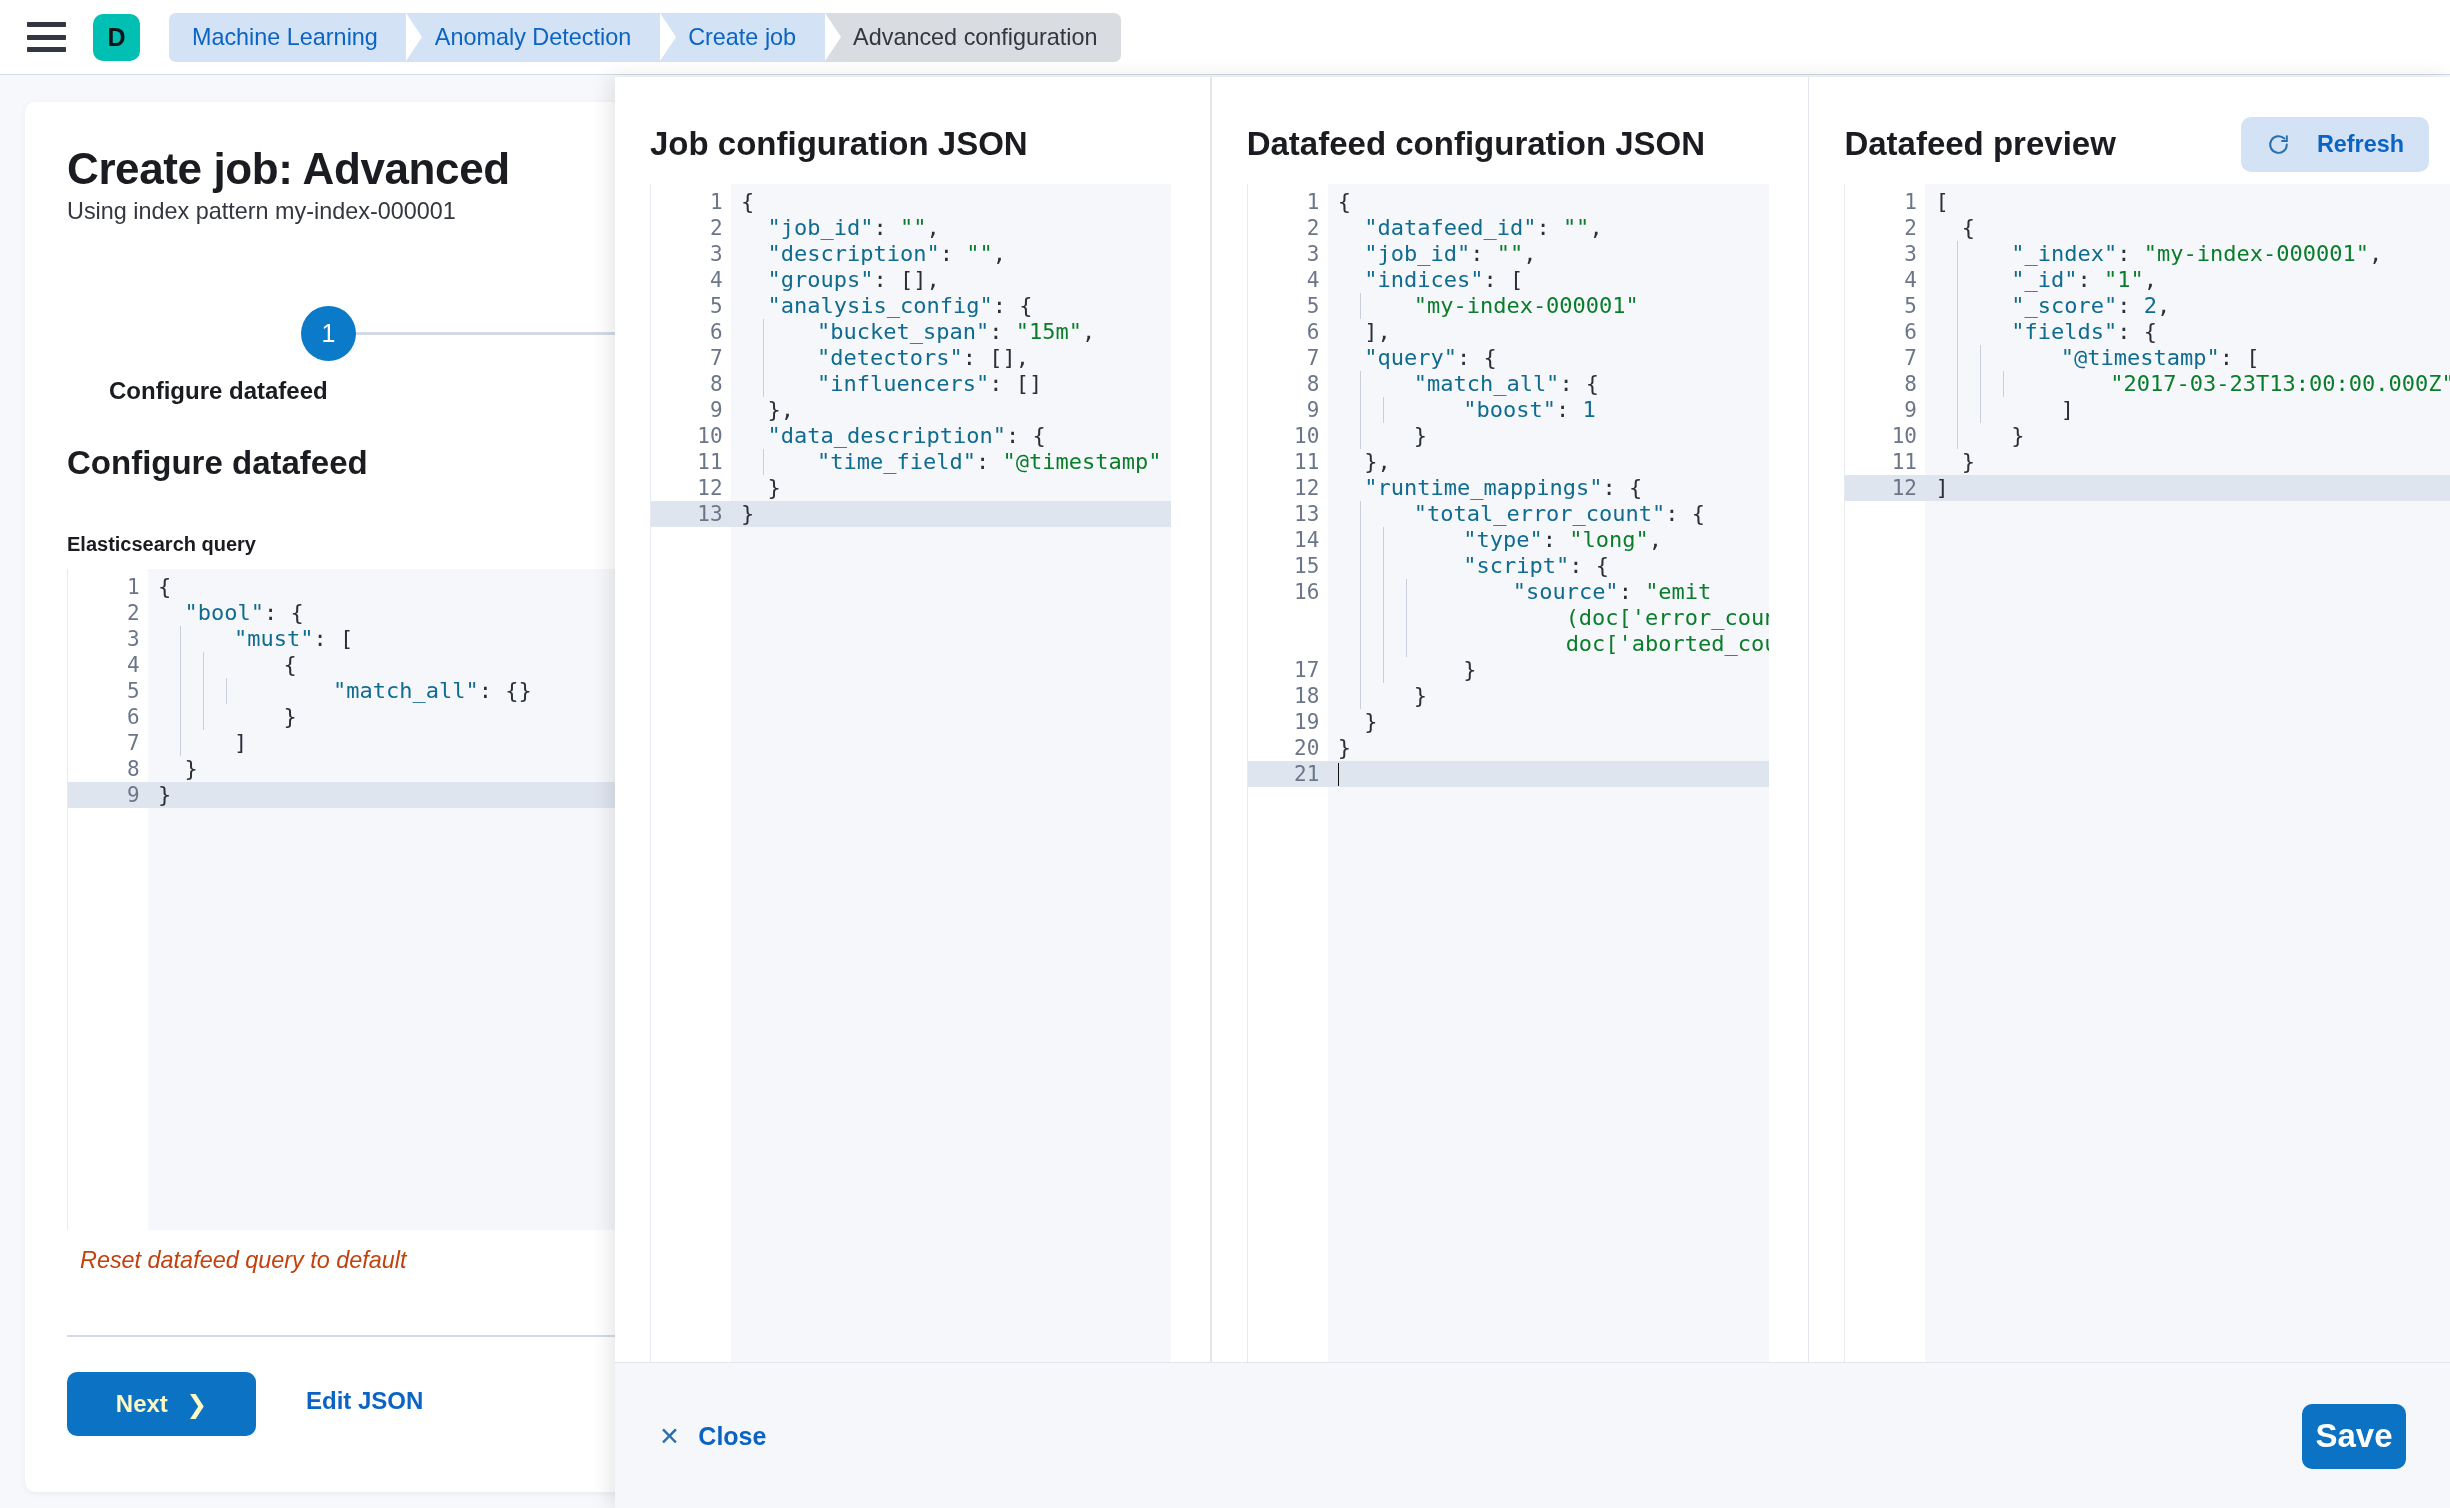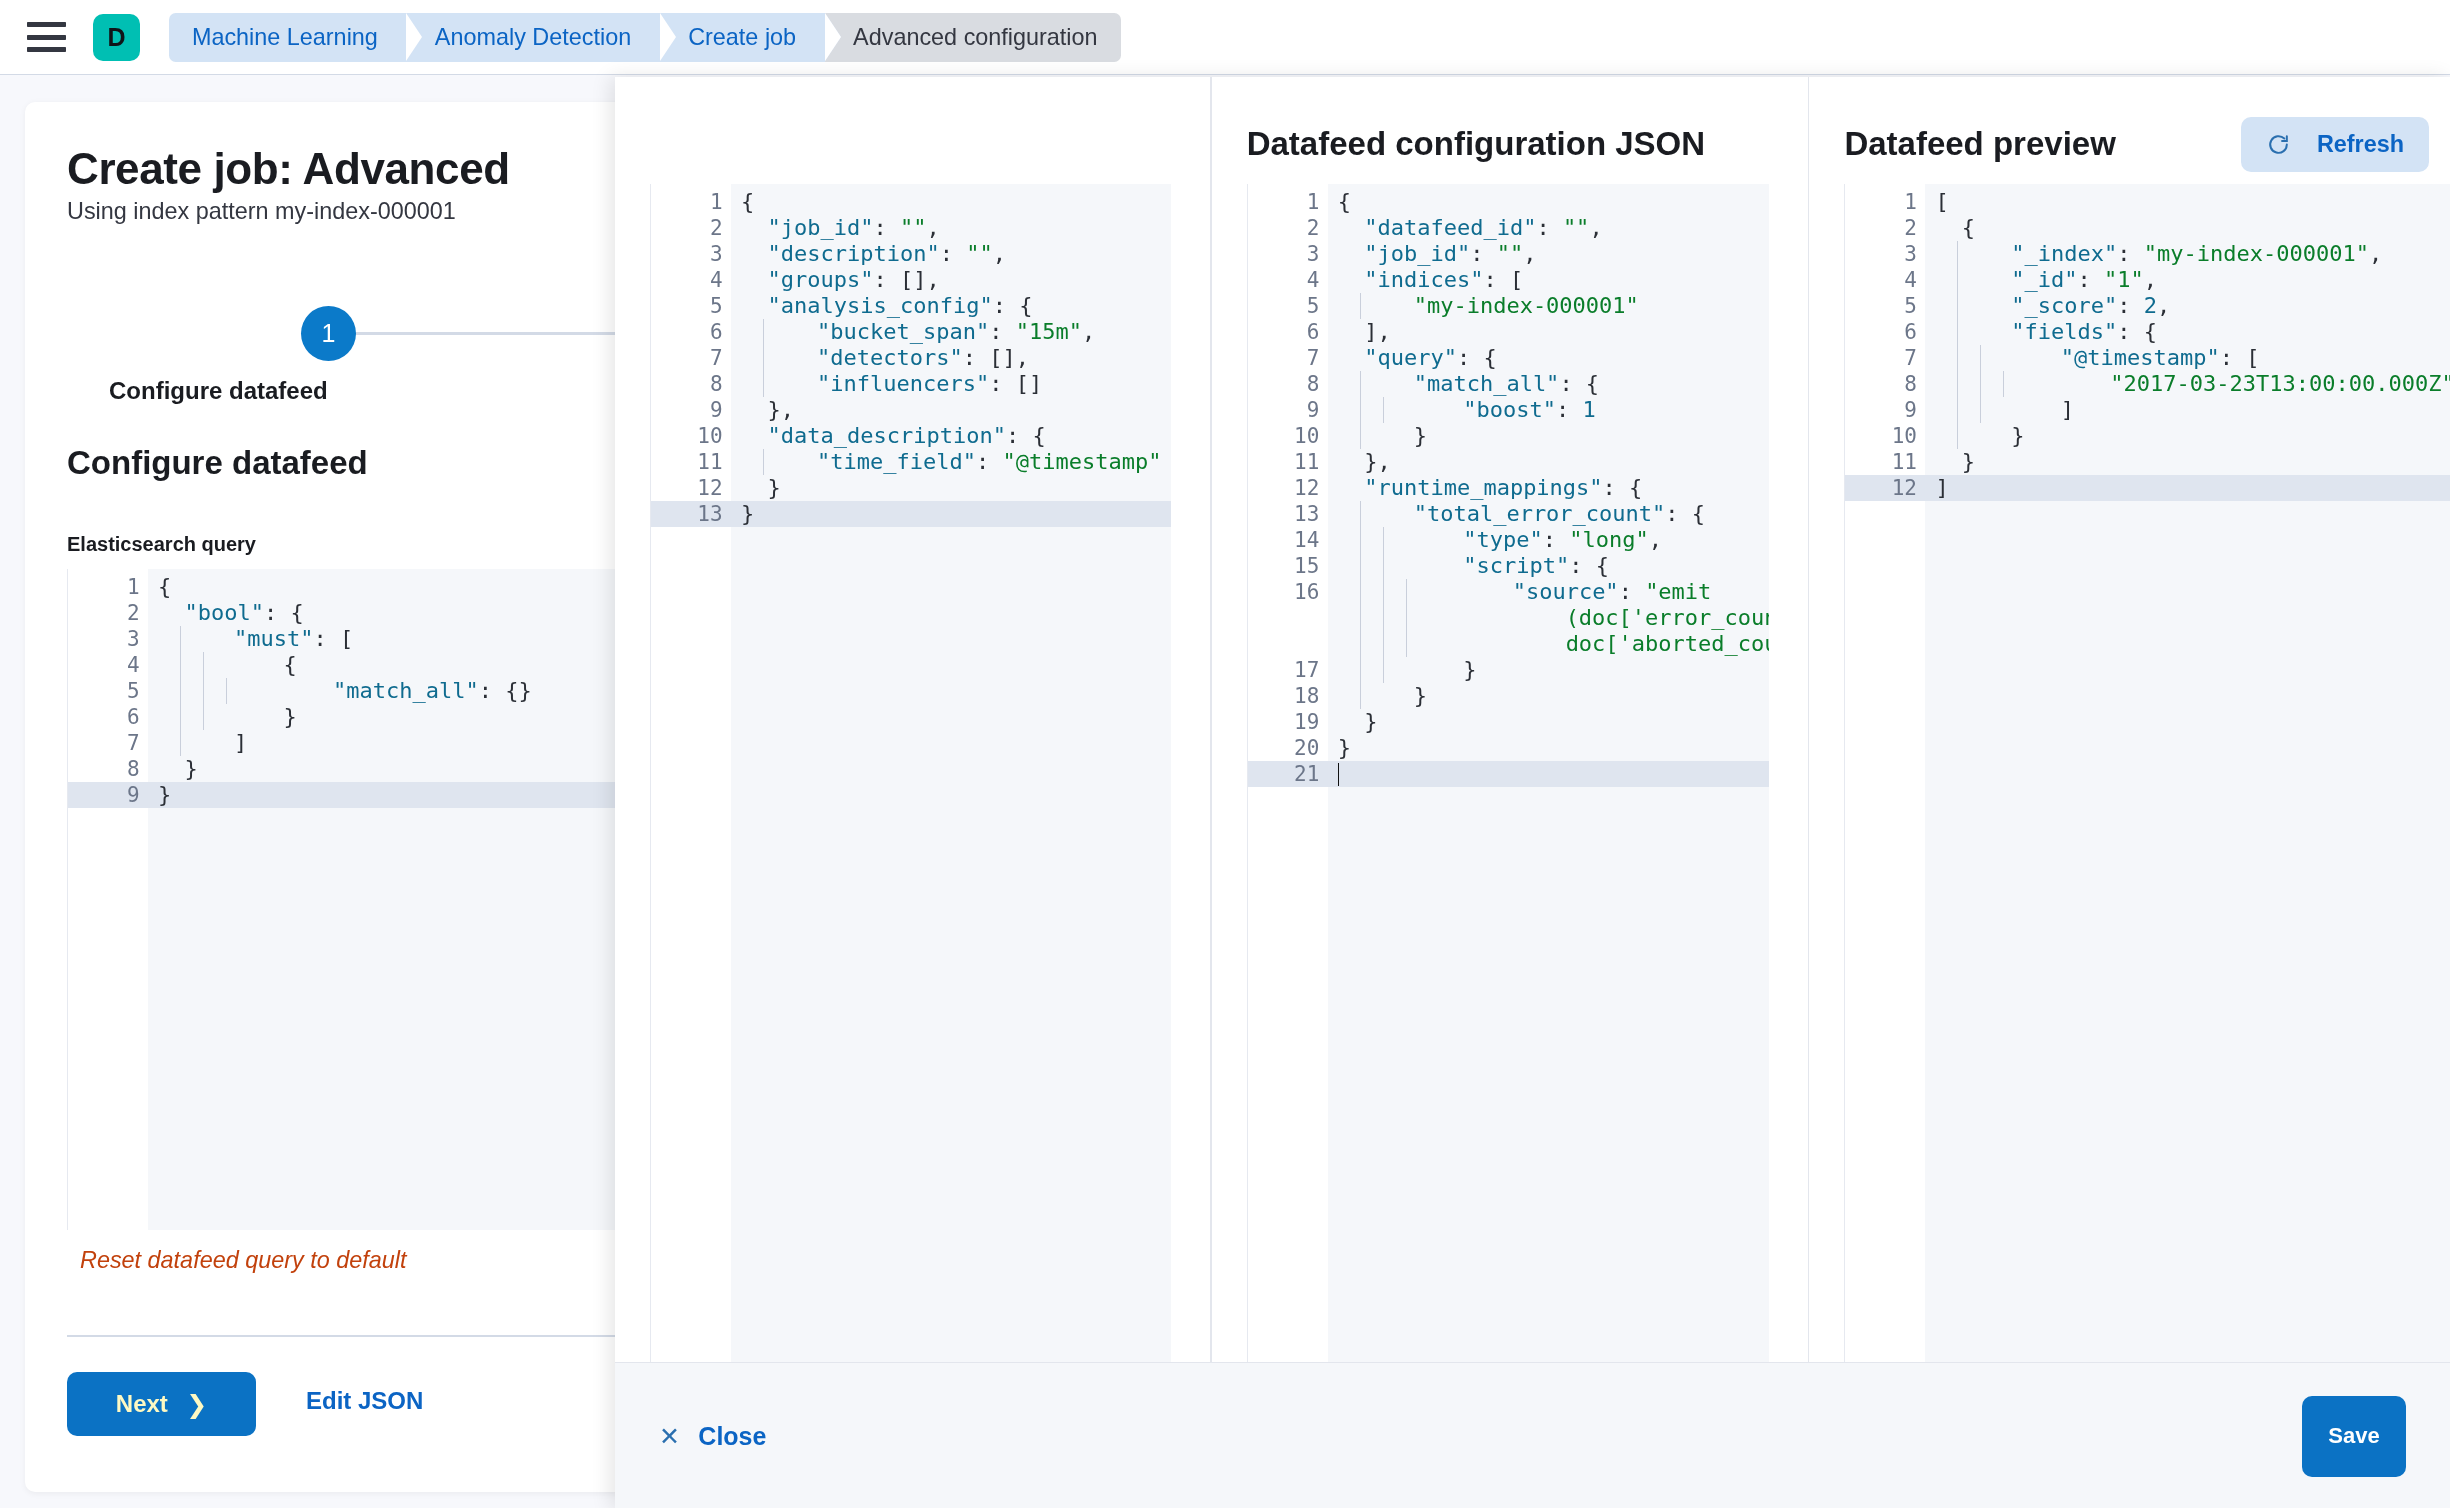--- a/index.html
+++ b/index.html
@@ -202,23 +202,23 @@
     display: flex; align-items: center; justify-content: space-between;
     padding: 0 44px;
   }
   #close-btn {
     display: flex; align-items: center; gap: 18.4px;
     color: #0b64c4; font-size: 25px; font-weight: 700;
     background: none; border: none; cursor: pointer;
   }
   #close-btn .xglyph { font-size: 25px; font-weight: 300; color: #2a6faf; }
   #save-btn {
-    width: 104px; height: 81px; border-radius: 10px;
+    width: 104px; height: 65px; border-radius: 10px;
     background: #0b72c4; color: #fff; border: none;
-    font-size: 22px; font-weight: 700; cursor: pointer;
+    font-size: 33px; font-weight: 700; cursor: pointer;
   }
 
   
   #left-editor {
     position: absolute; left: 67px; top: 569px; width: 586px; height: 661px;
     display: flex; overflow: hidden;
     border-left: 1.7px solid #e6e9f0;
   }
 </style>
 </head>
@@ -296,20 +296,23 @@
 <button id="next-btn">
   <span>Next</span>
   <span class="chev">❯</span>
 </button>
 <div id="editjson-link">Edit JSON</div>
 
 <div id="flyout">
   <div id="flyout-body">
 
     <div class="panel" style="flex:0 0 595px;">
+      <div class="panel-head" style="padding-left:35px;">
+        <div class="panel-title">Job configuration JSON</div>
+      </div>
       <div class="editor" style="left:35px; right:39px;">
         <div class="gutter">
             <div class="gline">1<span class="fold">▾</span></div>
             <div class="gline">2</div>
             <div class="gline">3</div>
             <div class="gline">4</div>
             <div class="gline">5<span class="fold">▾</span></div>
             <div class="gline">6</div>
             <div class="gline">7</div>
             <div class="gline">8</div>

